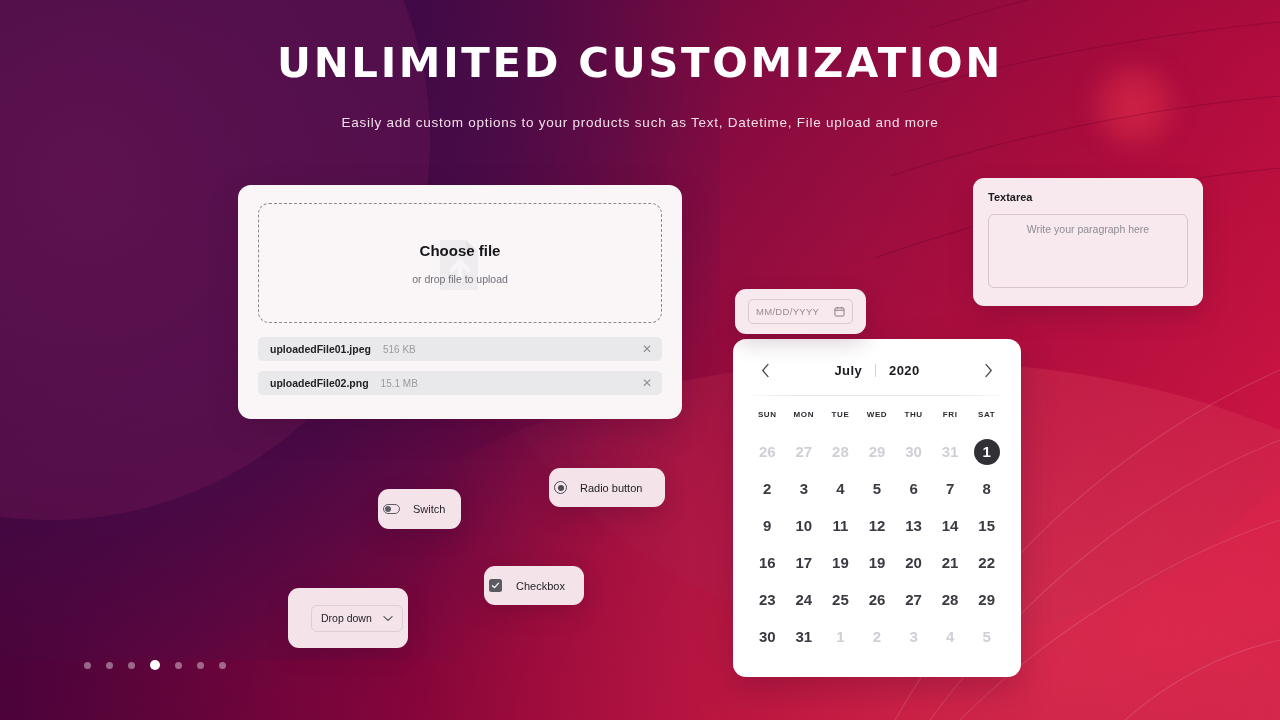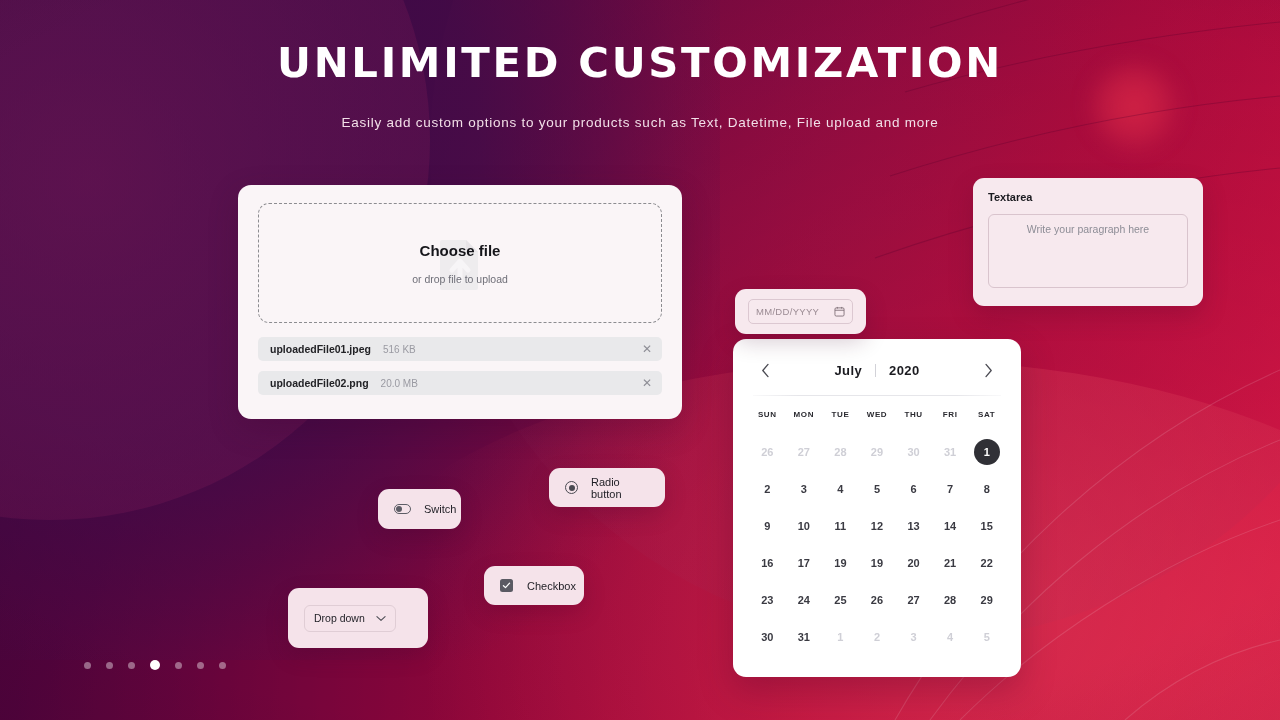--- a/index.html
+++ b/index.html
@@ -150,43 +150,43 @@
   .cal-month, .cal-year { font-size: 13px; font-weight: 700; color: #1b1b20; letter-spacing: 0.4px; }
   .cal-div { width: 1px; height: 13px; background: #d2d2d8; }
   .cal-rule { margin: 15px 4px 0 4px; height: 1px; background: linear-gradient(90deg, rgba(225,225,230,0.2), #e6e6ea 18%, #e6e6ea 82%, rgba(225,225,230,0.2)); }
   .cal-grid { margin-top: 14px; display: grid; grid-template-columns: repeat(7, 1fr); }
   .cal-dow {
     font-size: 8px; font-weight: 700; color: #2a2a30; letter-spacing: 0.6px;
     text-align: center; padding-bottom: 14px;
   }
   .cal-cell {
     height: 37px; display: flex; align-items: center; justify-content: center;
-    font-size: 11px; font-weight: 700; color: #3a3a42; cursor: pointer;
+    font-size: 15px; font-weight: 700; color: #3a3a42; cursor: pointer;
   }
   .cal-cell.muted { color: #cfcfd6; }
   .cal-cell.sel { color: #ffffff; font-weight: 700; }
   .cal-cell.sel span {
     width: 26px; height: 26px; border-radius: 50%;
     background: #303036;
     display: flex; align-items: center; justify-content: center;
   }
 
   
   .pill-card {
     background: #f5e3ea;
     border-radius: 11px;
     box-shadow: 0 8px 22px rgba(60,0,40,0.20);
     display: flex; align-items: center;
-    padding: 0 16px;
+    padding: 0 5px;
   }
   .pill-label { font-size: 11px; color: #1e1e24; font-weight: 400; }
   .switch-card { left: 378px; top: 489px; width: 83px; height: 40px; }
   .radio-card  { left: 549px; top: 468px; width: 116px; height: 39px; }
   .check-card  { left: 484px; top: 566px; width: 100px; height: 39px; }
-  .drop-card   { left: 288px; top: 588px; width: 140px; height: 60px; justify-content: flex-start; }
+  .drop-card   { left: 288px; top: 588px; width: 120px; height: 60px; justify-content: flex-end; }
 
   .switch-track {
     width: 17px; height: 10px; border-radius: 5px;
     border: 1.2px solid #5d5d66; background: transparent;
     display: flex; align-items: center; padding: 0 1px;
     margin-right: 13px; flex: none;
   }
   .switch-knob { width: 6px; height: 6px; border-radius: 50%; background: #5d5d66; }
 
   .radio-outer {
@@ -259,21 +259,21 @@
     <div class="dz-sub">or drop file to upload</div>
   </div>
   <div class="file-list">
     <div class="file-row">
       <span class="file-name">uploadedFile01.jpeg</span>
       <span class="file-size">516 KB</span>
       <span class="file-x">✕</span>
     </div>
     <div class="file-row">
       <span class="file-name">uploadedFile02.png</span>
-      <span class="file-size">20.0 MB</span>
+      <span class="file-size">15.1 MB</span>
       <span class="file-x">✕</span>
     </div>
   </div>
 </div>
 
 <div class="card textarea-card">
   <div class="ta-label">Textarea</div>
   <div class="ta-box">
     <div class="ta-ph">Write your paragraph here</div>
   </div>

